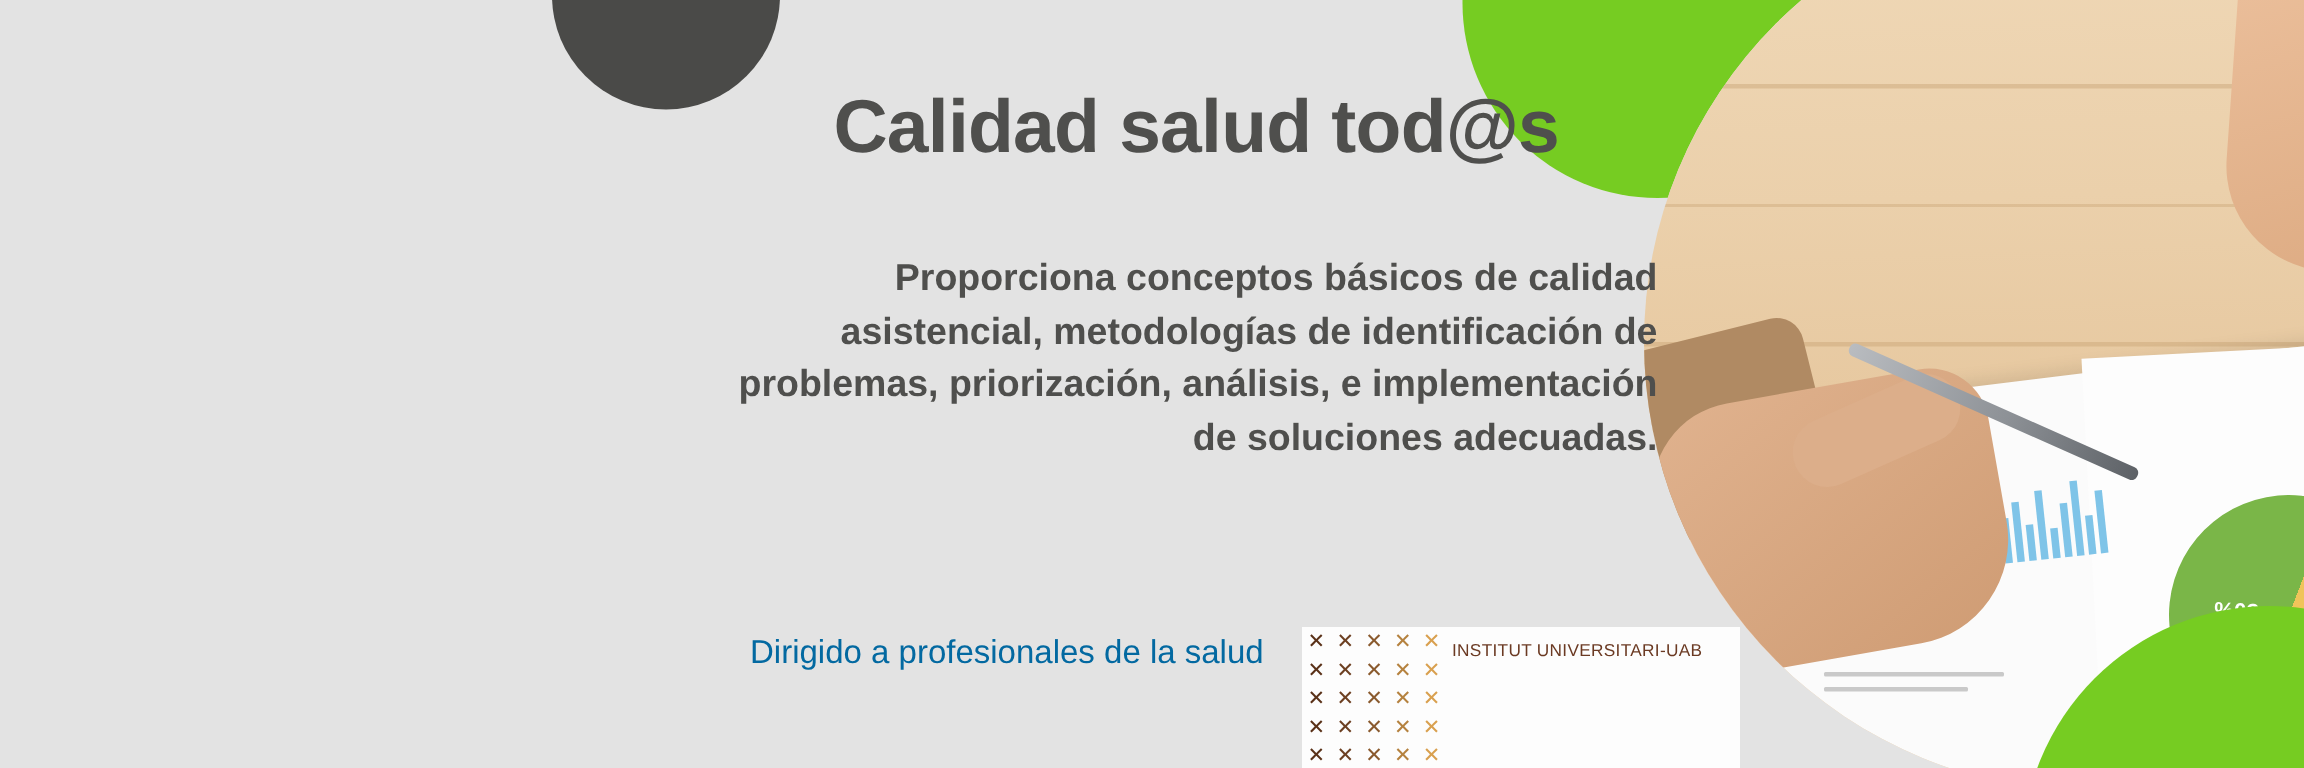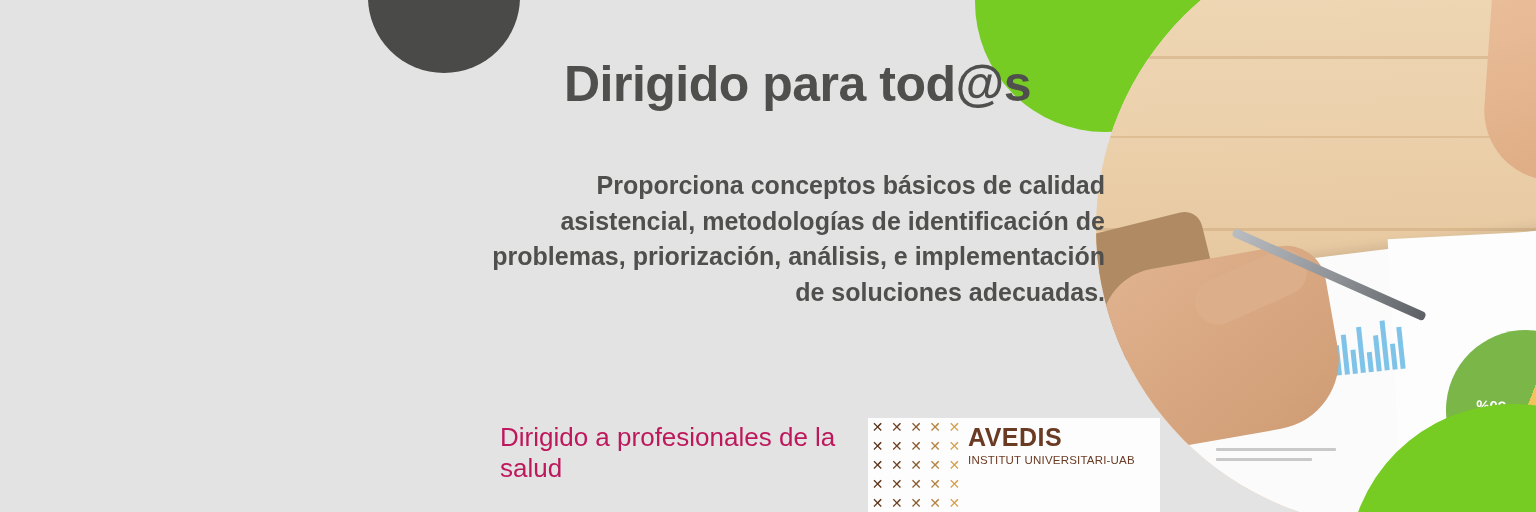--- a/index.html
+++ b/index.html
@@ -109,21 +109,21 @@
     text-align:center;font-size:50px;font-weight:bold;
     color:#4f4f4d;letter-spacing:-0.5px;
   }
   #body-copy{
     position:absolute;left:490px;top:168px;width:615px;
     text-align:right;font-size:25px;line-height:1.42;
     font-weight:bold;color:#4f4f4d;
   }
   #audience{
     position:absolute;left:500px;top:422px;width:370px;
-    font-size:26px;line-height:1.18;color:#be185d;
+    font-size:22px;line-height:1.18;color:#0369a1;
   }
 
   
   #logo{
     position:absolute;left:868px;top:418px;
     width:292px;height:94px;background:#fdfdfd;
     overflow:hidden;
   }
   #logo-xgrid{
     position:absolute;left:0;top:0;width:96px;height:94px;
@@ -194,21 +194,21 @@
     <div class="ph" id="ph-hand-left"></div>
     <div class="ph" id="ph-thumb-left"></div>
     <div class="ph" id="ph-pen-left"></div>
 
     <div class="ph" id="ph-hand-right"></div>
 
   </div>
 
   <div id="green-circle-bottomright"></div>
 
-  <div id="title">Dirigido para tod@s</div>
+  <div id="title">Calidad salud tod@s</div>
   <div id="body-copy">Proporciona conceptos básicos de calidad asistencial, metodologías de identificación de problemas, priorización, análisis, e implementación de soluciones adecuadas.</div>
   <div id="audience">Dirigido a profesionales de la salud</div>
 
   <div id="logo">
     <div id="logo-xgrid">
         <span style="color: rgb(90, 49, 24);">✕</span>
         <span style="color: rgb(109, 64, 34);">✕</span>
         <span style="color: rgb(138, 90, 46);">✕</span>
         <span style="color: rgb(181, 130, 63);">✕</span>
         <span style="color: rgb(217, 160, 79);">✕</span>
@@ -227,18 +227,17 @@
         <span style="color: rgb(138, 90, 46);">✕</span>
         <span style="color: rgb(181, 130, 63);">✕</span>
         <span style="color: rgb(217, 160, 79);">✕</span>
         <span style="color: rgb(90, 49, 24);">✕</span>
         <span style="color: rgb(109, 64, 34);">✕</span>
         <span style="color: rgb(138, 90, 46);">✕</span>
         <span style="color: rgb(181, 130, 63);">✕</span>
         <span style="color: rgb(217, 160, 79);">✕</span>
       </div>
     <div id="logo-text">
-      <div class="logo-word" id="logo-avedis">AVEDIS</div>
       <div id="logo-sub">INSTITUT UNIVERSITARI-UAB</div>
     </div>
   </div>
 
 </div>
 
 </body></html>

